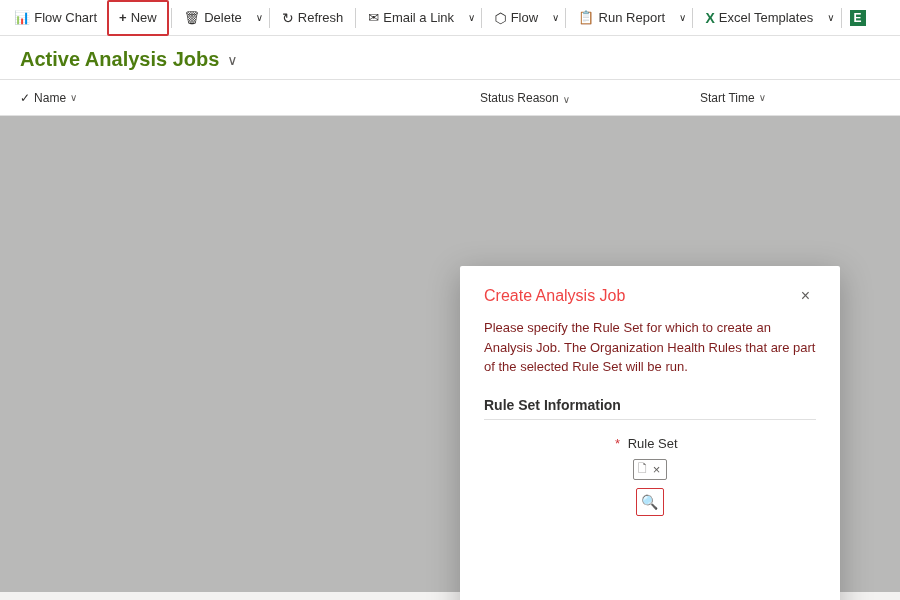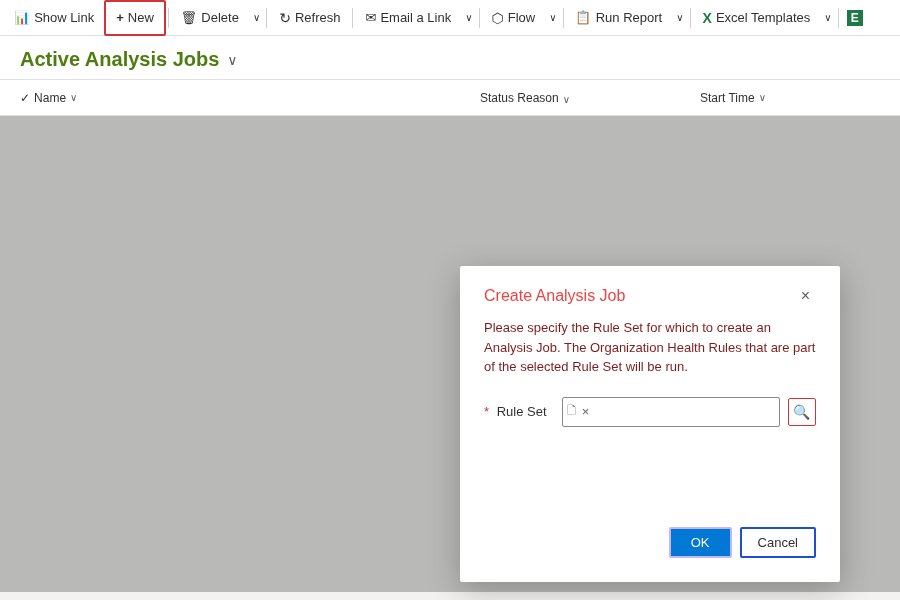--- a/index.html
+++ b/index.html
@@ -181,20 +181,21 @@
       color: #323130;
       margin-bottom: 16px;
       border-bottom: 1px solid #e0e0e0;
       padding-bottom: 6px;
     }
     .dialog-field {
       display: flex;
       align-items: center;
       margin-bottom: 16px;
       gap: 8px;
+      flex-direction: column;
     }
     .field-label {
       font-size: 13px;
       color: #323130;
       width: 70px;
       flex-shrink: 0;
     }
     .field-required {
       color: #d13438;
       margin-right: 4px;
@@ -283,21 +284,21 @@
       color: #323130;
       height: 36px;
     }
   </style>
 </head>
 <body>
 
 <div class="toolbar">
   <button class="toolbar-btn">
     <span>📊</span>
-    <span>Show Link</span>
+    <span>Flow Chart</span>
   </button>
 
   <button class="toolbar-btn new-btn">
     <span style="font-weight:bold;">+</span>
     <span>New</span>
   </button>
 
   <div class="toolbar-separator"></div>
 
   <button class="toolbar-btn">
@@ -390,20 +391,21 @@
   <div class="overlay"></div>
 
   <div class="dialog">
     <div class="dialog-header">
       <span class="dialog-title">Create Analysis Job</span>
       <button class="dialog-close">×</button>
     </div>
 
     <p class="dialog-description">Please specify the Rule Set for which to create an Analysis Job. The Organization Health Rules that are part of the selected Rule Set will be run.</p>
 
+    <div class="dialog-section-title">Rule Set Information</div>
 
     <div class="dialog-field">
       <span class="field-label">
         <span class="field-required">*</span>
         <span>Rule Set</span>
       </span>
       <div class="field-input-container">
         <span class="field-input-icon">🗋</span>
         <button class="field-clear-btn">×</button>
       </div>

